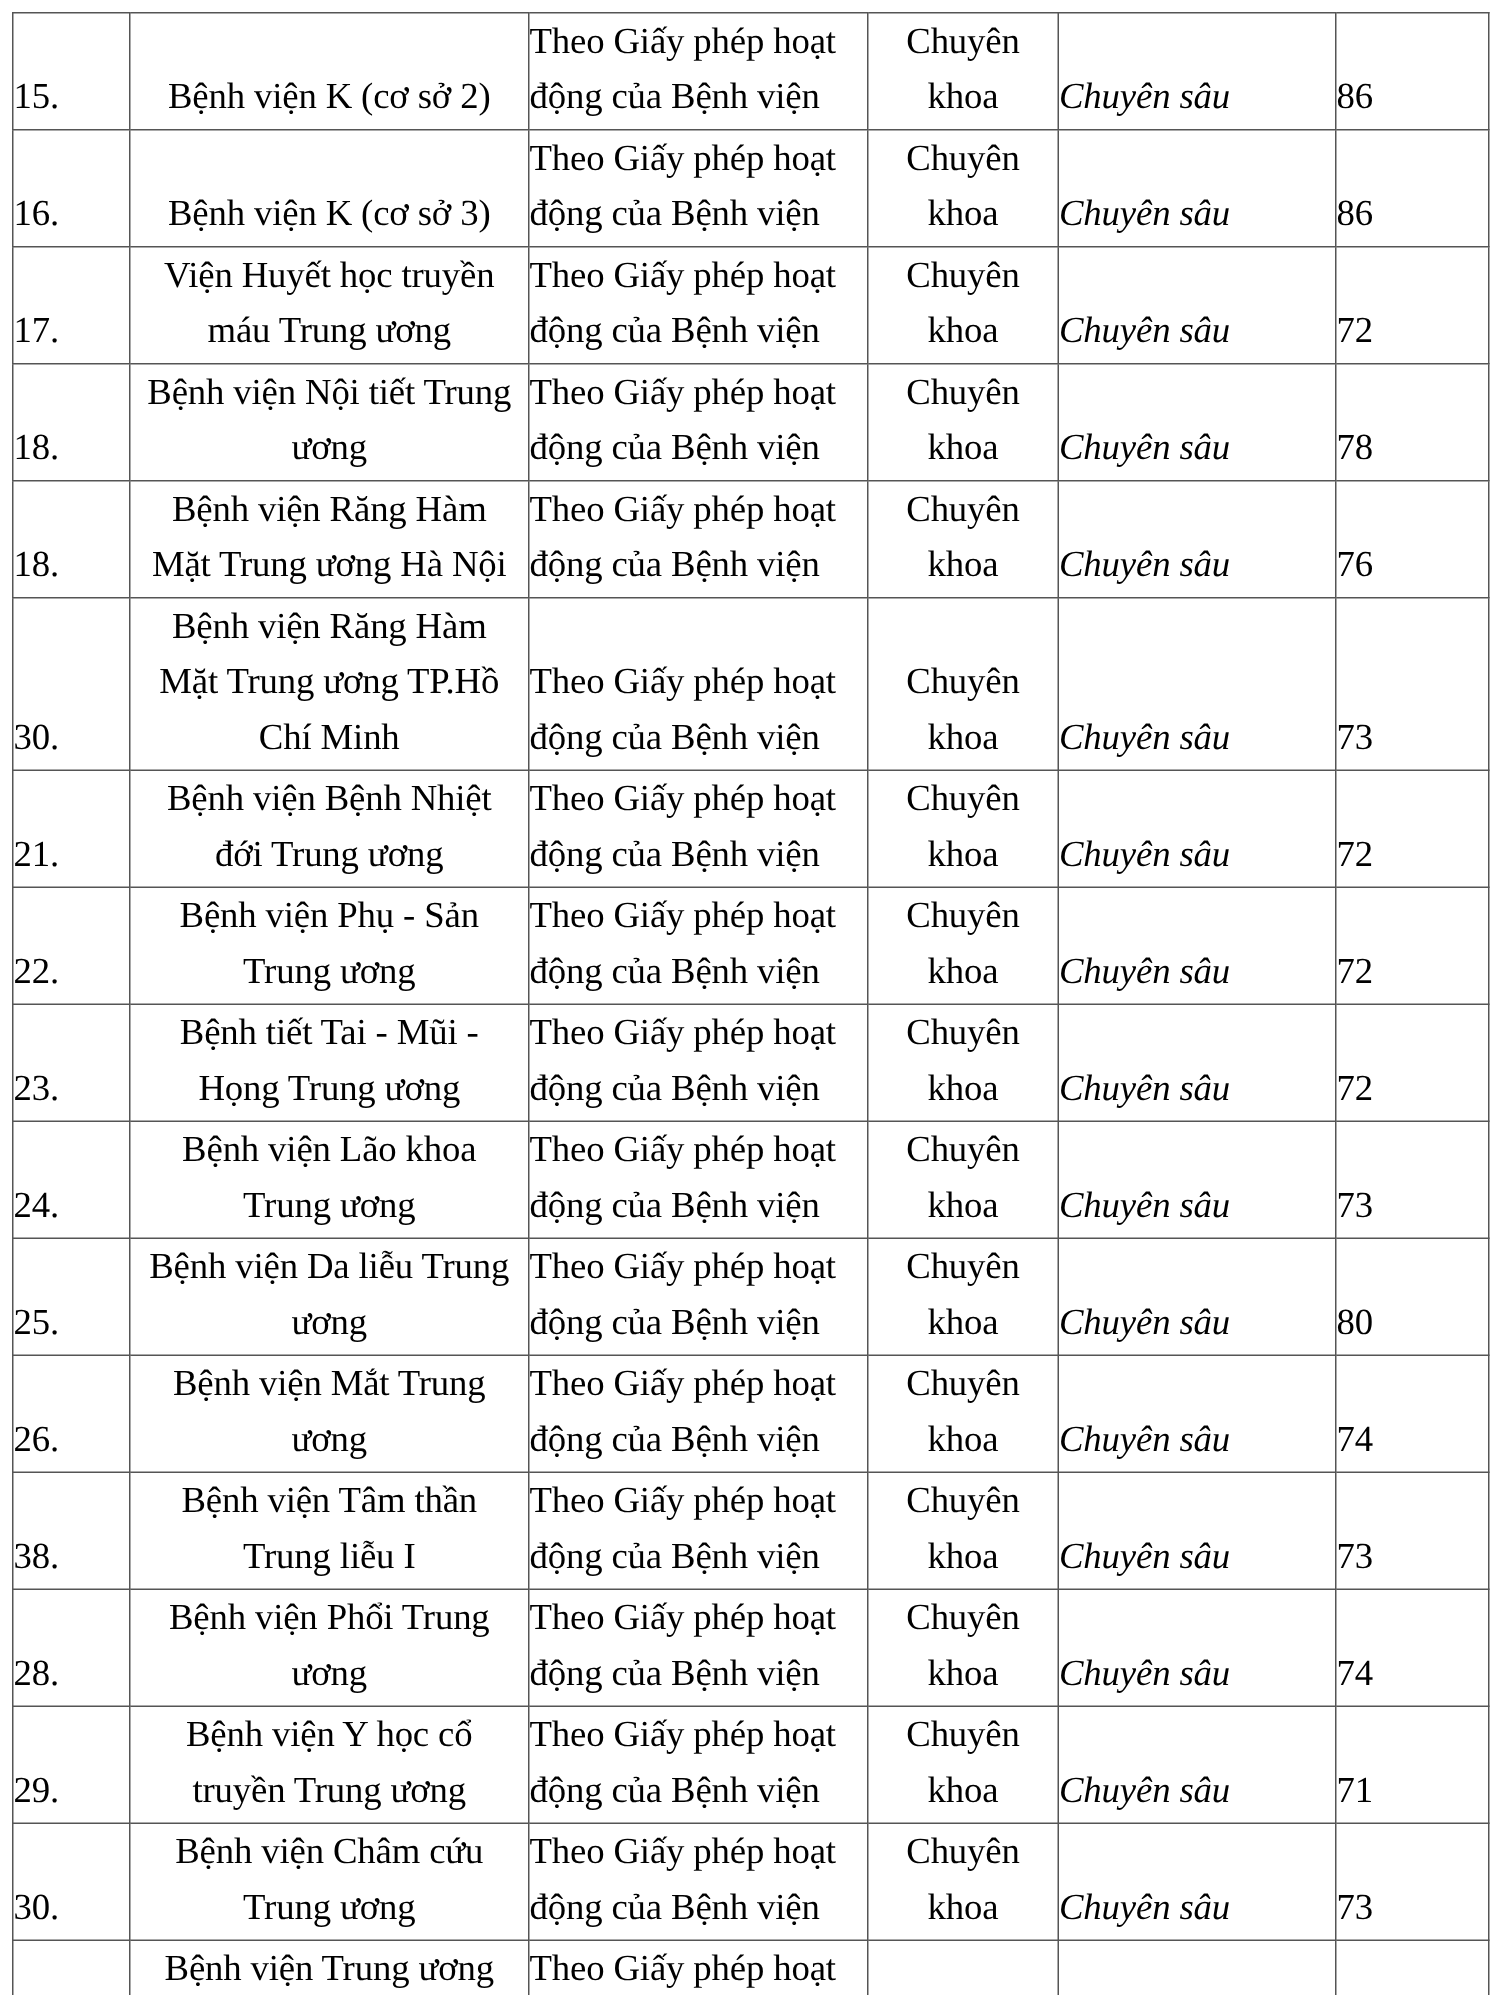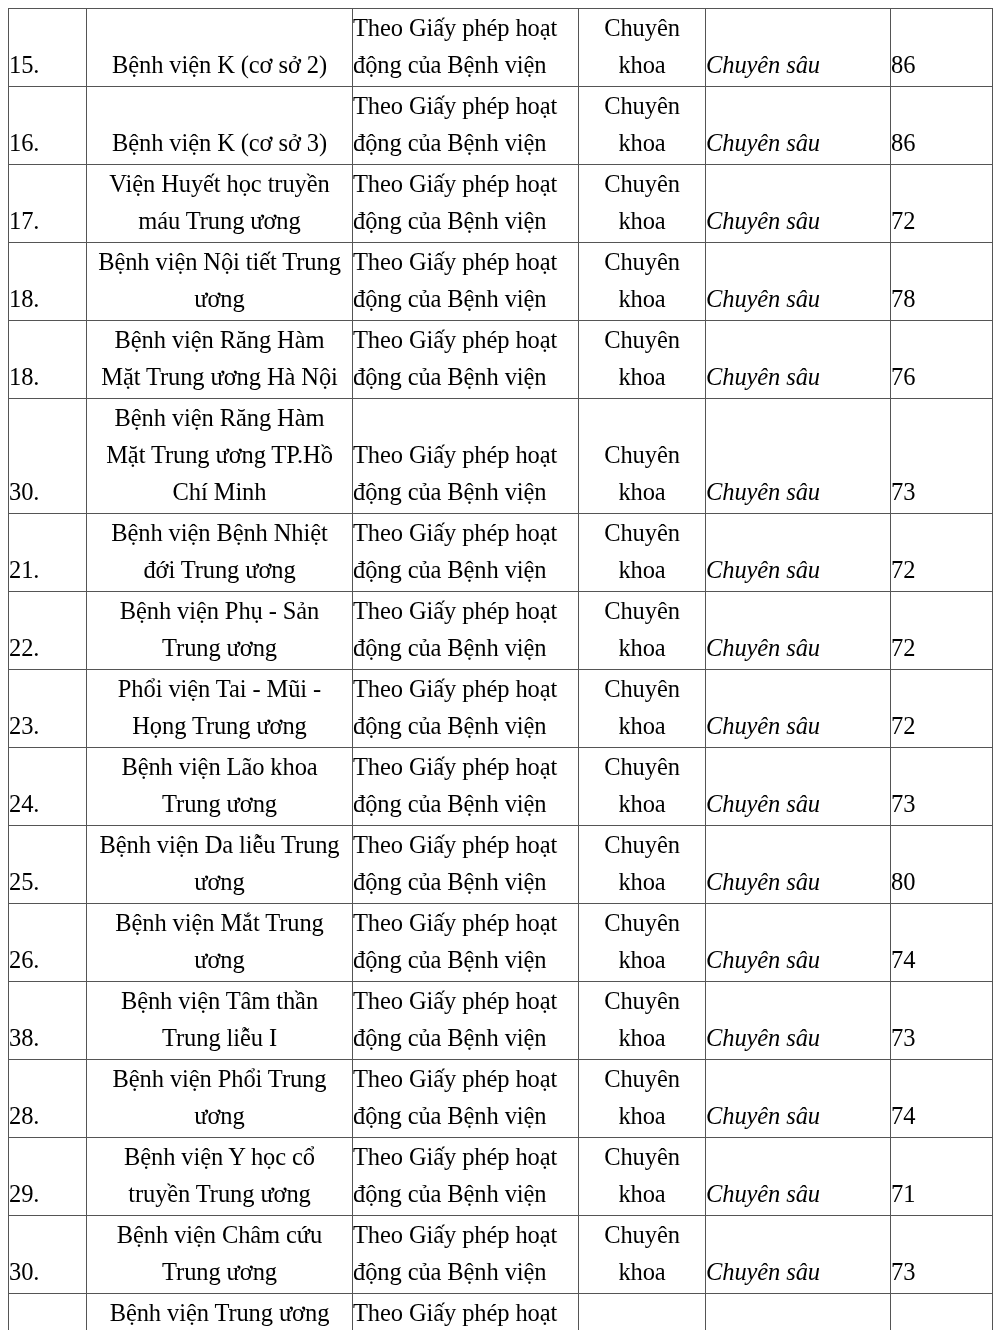--- a/index.html
+++ b/index.html
@@ -266,21 +266,21 @@
           </td>
           <td class="score">
             <span class="cellline">72</span>
           </td>
         </tr>
         <tr>
           <td class="stt">
             <span class="cellline">23.</span>
           </td>
           <td class="name">
-            <span class="cellline">Phổi viện Tai - Mũi -</span>
+            <span class="cellline">Bệnh tiết Tai - Mũi -</span>
             <span class="cellline">Họng Trung ương</span>
           </td>
           <td class="basis">
             <span class="cellline">Theo Giấy phép hoạt</span>
             <span class="cellline">động của Bệnh viện</span>
           </td>
           <td class="type">
             <span class="cellline">Chuyên</span>
             <span class="cellline">khoa</span>
           </td>

